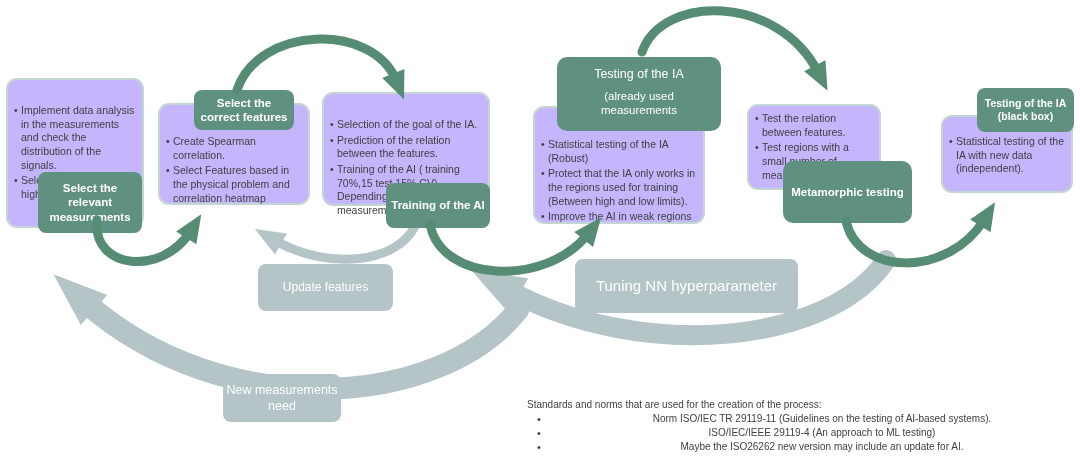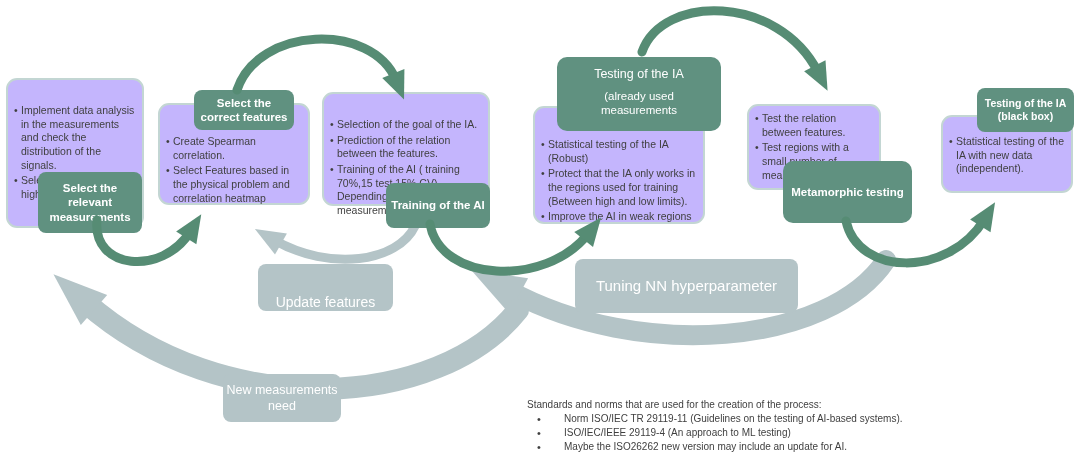--- a/index.html
+++ b/index.html
@@ -29,21 +29,21 @@
   .green-header .hdr-title{font-size:12.5px;line-height:1.2;}
   .green-header .hdr-sub{font-size:11.5px;line-height:1.25;margin-top:7px;padding:0 14px;}
   .gray-label{
     position:absolute;background:#b4c4c7;color:#ffffff;border-radius:8px;
     display:flex;align-items:center;justify-content:center;text-align:center;
     line-height:1.3;box-sizing:border-box;z-index:3;
   }
   .standards{position:absolute;left:527px;top:399px;width:553px;color:#3f3f3f;font-size:10px;line-height:1.2;z-index:2;}
   .standards .std-title{margin-bottom:2px;}
   .standards ul{margin:0;padding:0;list-style:none;}
-  .standards li{position:relative;padding-left:37px;margin-bottom:2px;}
+  .standards li{position:relative;padding-left:37px;margin-bottom:2px;text-align:center;}
   .standards li::before{content:"\2022";position:absolute;left:10px;top:0;font-size:11px;}
 </style>
 </head>
 <body>
 
 <div id="canvas">
 
   <svg id="gray-arrows" class="arrow-layer" width="1080" height="469" viewBox="0 0 1080 469">
     <defs>
       <marker id="grs" markerUnits="userSpaceOnUse" markerWidth="36" markerHeight="32" refX="10" refY="16" orient="auto">
@@ -127,21 +127,21 @@
   <div class="outline-box" style="left:941px;top:115px;width:132px;height:78px;padding-top:18px;">
     <ul class="bullets">
       <li>Statistical testing of the IA with new data (independent).</li>
     </ul>
   </div>
   <div class="green-label" style="left:977px;top:88px;width:97px;height:44px;font-size:10.5px;flex-direction:column;">
     <span>Testing of the IA</span>
     <span>(black box)</span>
   </div>
 
-  <div class="gray-label" style="left:258px;top:264px;width:135px;height:47px;font-size:14px;align-items:flex-end;">
+  <div class="gray-label" style="left:258px;top:264px;width:135px;height:47px;font-size:12px;">
     <span>Update features</span>
   </div>
   <div class="gray-label" style="left:575px;top:259px;width:223px;height:54px;font-size:15px;">
     <span>Tuning NN hyperparameter</span>
   </div>
   <div class="gray-label" style="left:223px;top:374px;width:118px;height:48px;font-size:12.5px;">
     <span>New measurements need</span>
   </div>
 
   <div class="standards">

